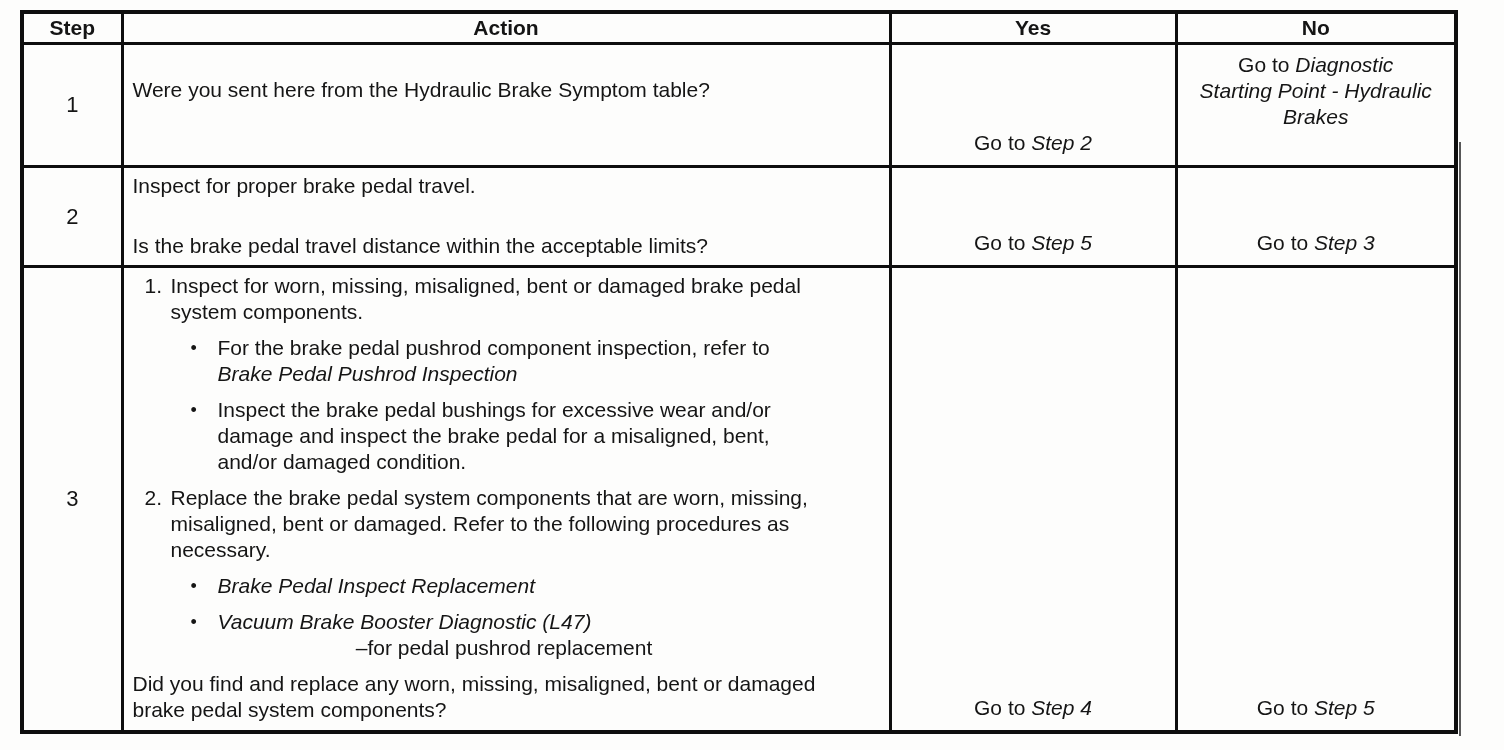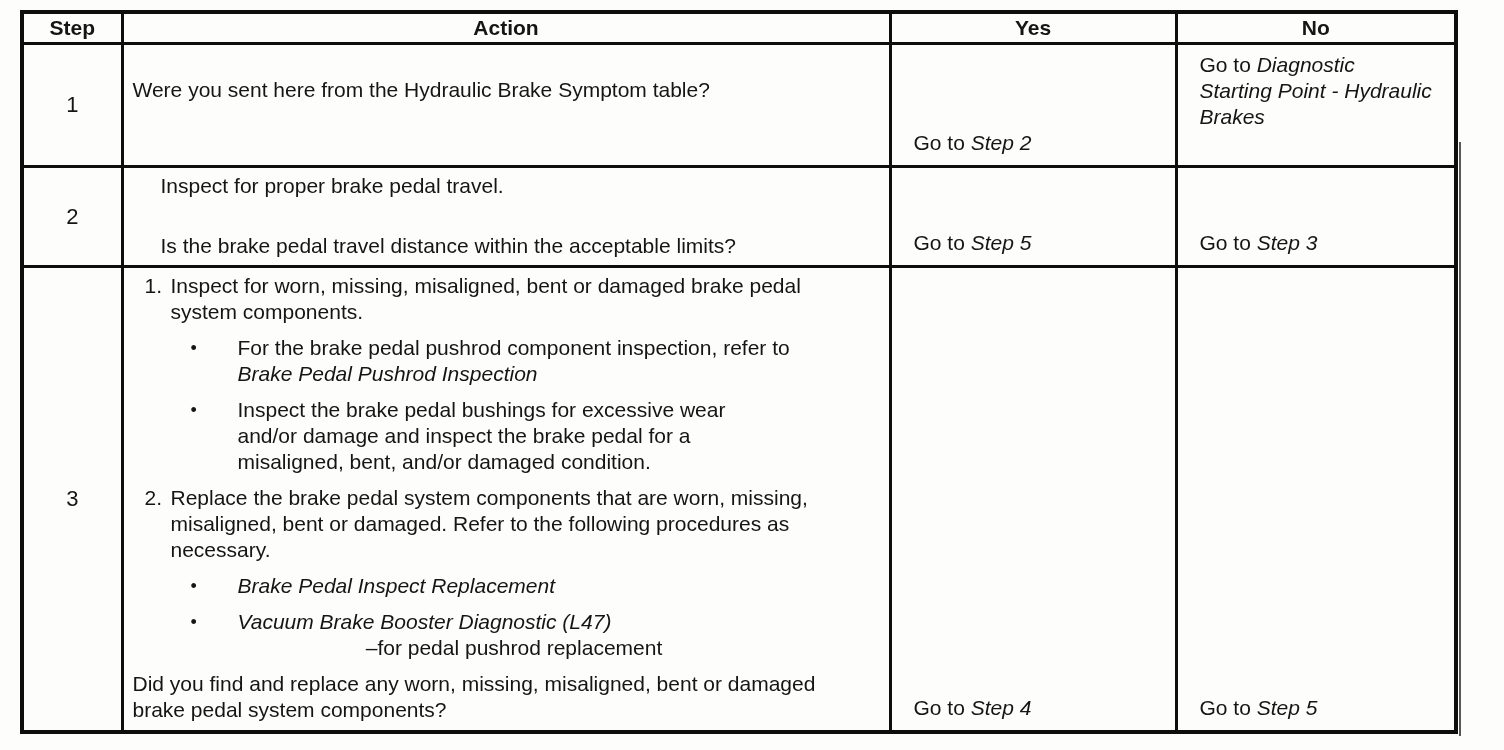--- a/index.html
+++ b/index.html
@@ -44,43 +44,43 @@
 
   td.step {
     text-align: center;
     vertical-align: middle;
     font-size: 22px;
   }
 
   td.action { padding: 5px 20px 6px 9px; }
 
   td.result {
-    text-align: left;
+    text-align: center;
     padding: 5px 22px 9px 22px;
   }
   td.vb { vertical-align: bottom; }
   td.vt { vertical-align: top; padding-top: 7px; }
 
   em { font-style: italic; }
 
   .flexcol {
     display: flex;
     flex-direction: column;
     justify-content: space-between;
   }
-  .h2 { height: 86px; margin-left: 28px; }
+  .h2 { height: 86px; }
   .h3 { height: 448px; }
 
   .oli { display: flex; margin-left: 12px; }
   .num { flex: 0 0 26px; }
   .obody { flex: 1; }
   .otext { margin-bottom: 10px; }
   .bullet { display: flex; margin-left: 20px; margin-bottom: 10px; max-width: 600px; }
   .dot { flex: 0 0 27px; font-size: 18px; }
-  .bbody { flex: 1; margin-left: 20px; }
+  .bbody { flex: 1; }
   .note { font-style: normal; text-align: center; }
   .closing-q { max-width: 720px; }
   .q1 { max-width: 740px; margin-top: 27px; }
 
   .artifact-line {
     position: absolute;
     left: 1459px; top: 142px;
     width: 2px; height: 594px;
     background: #3a3a3a;
     opacity: 0.85;

